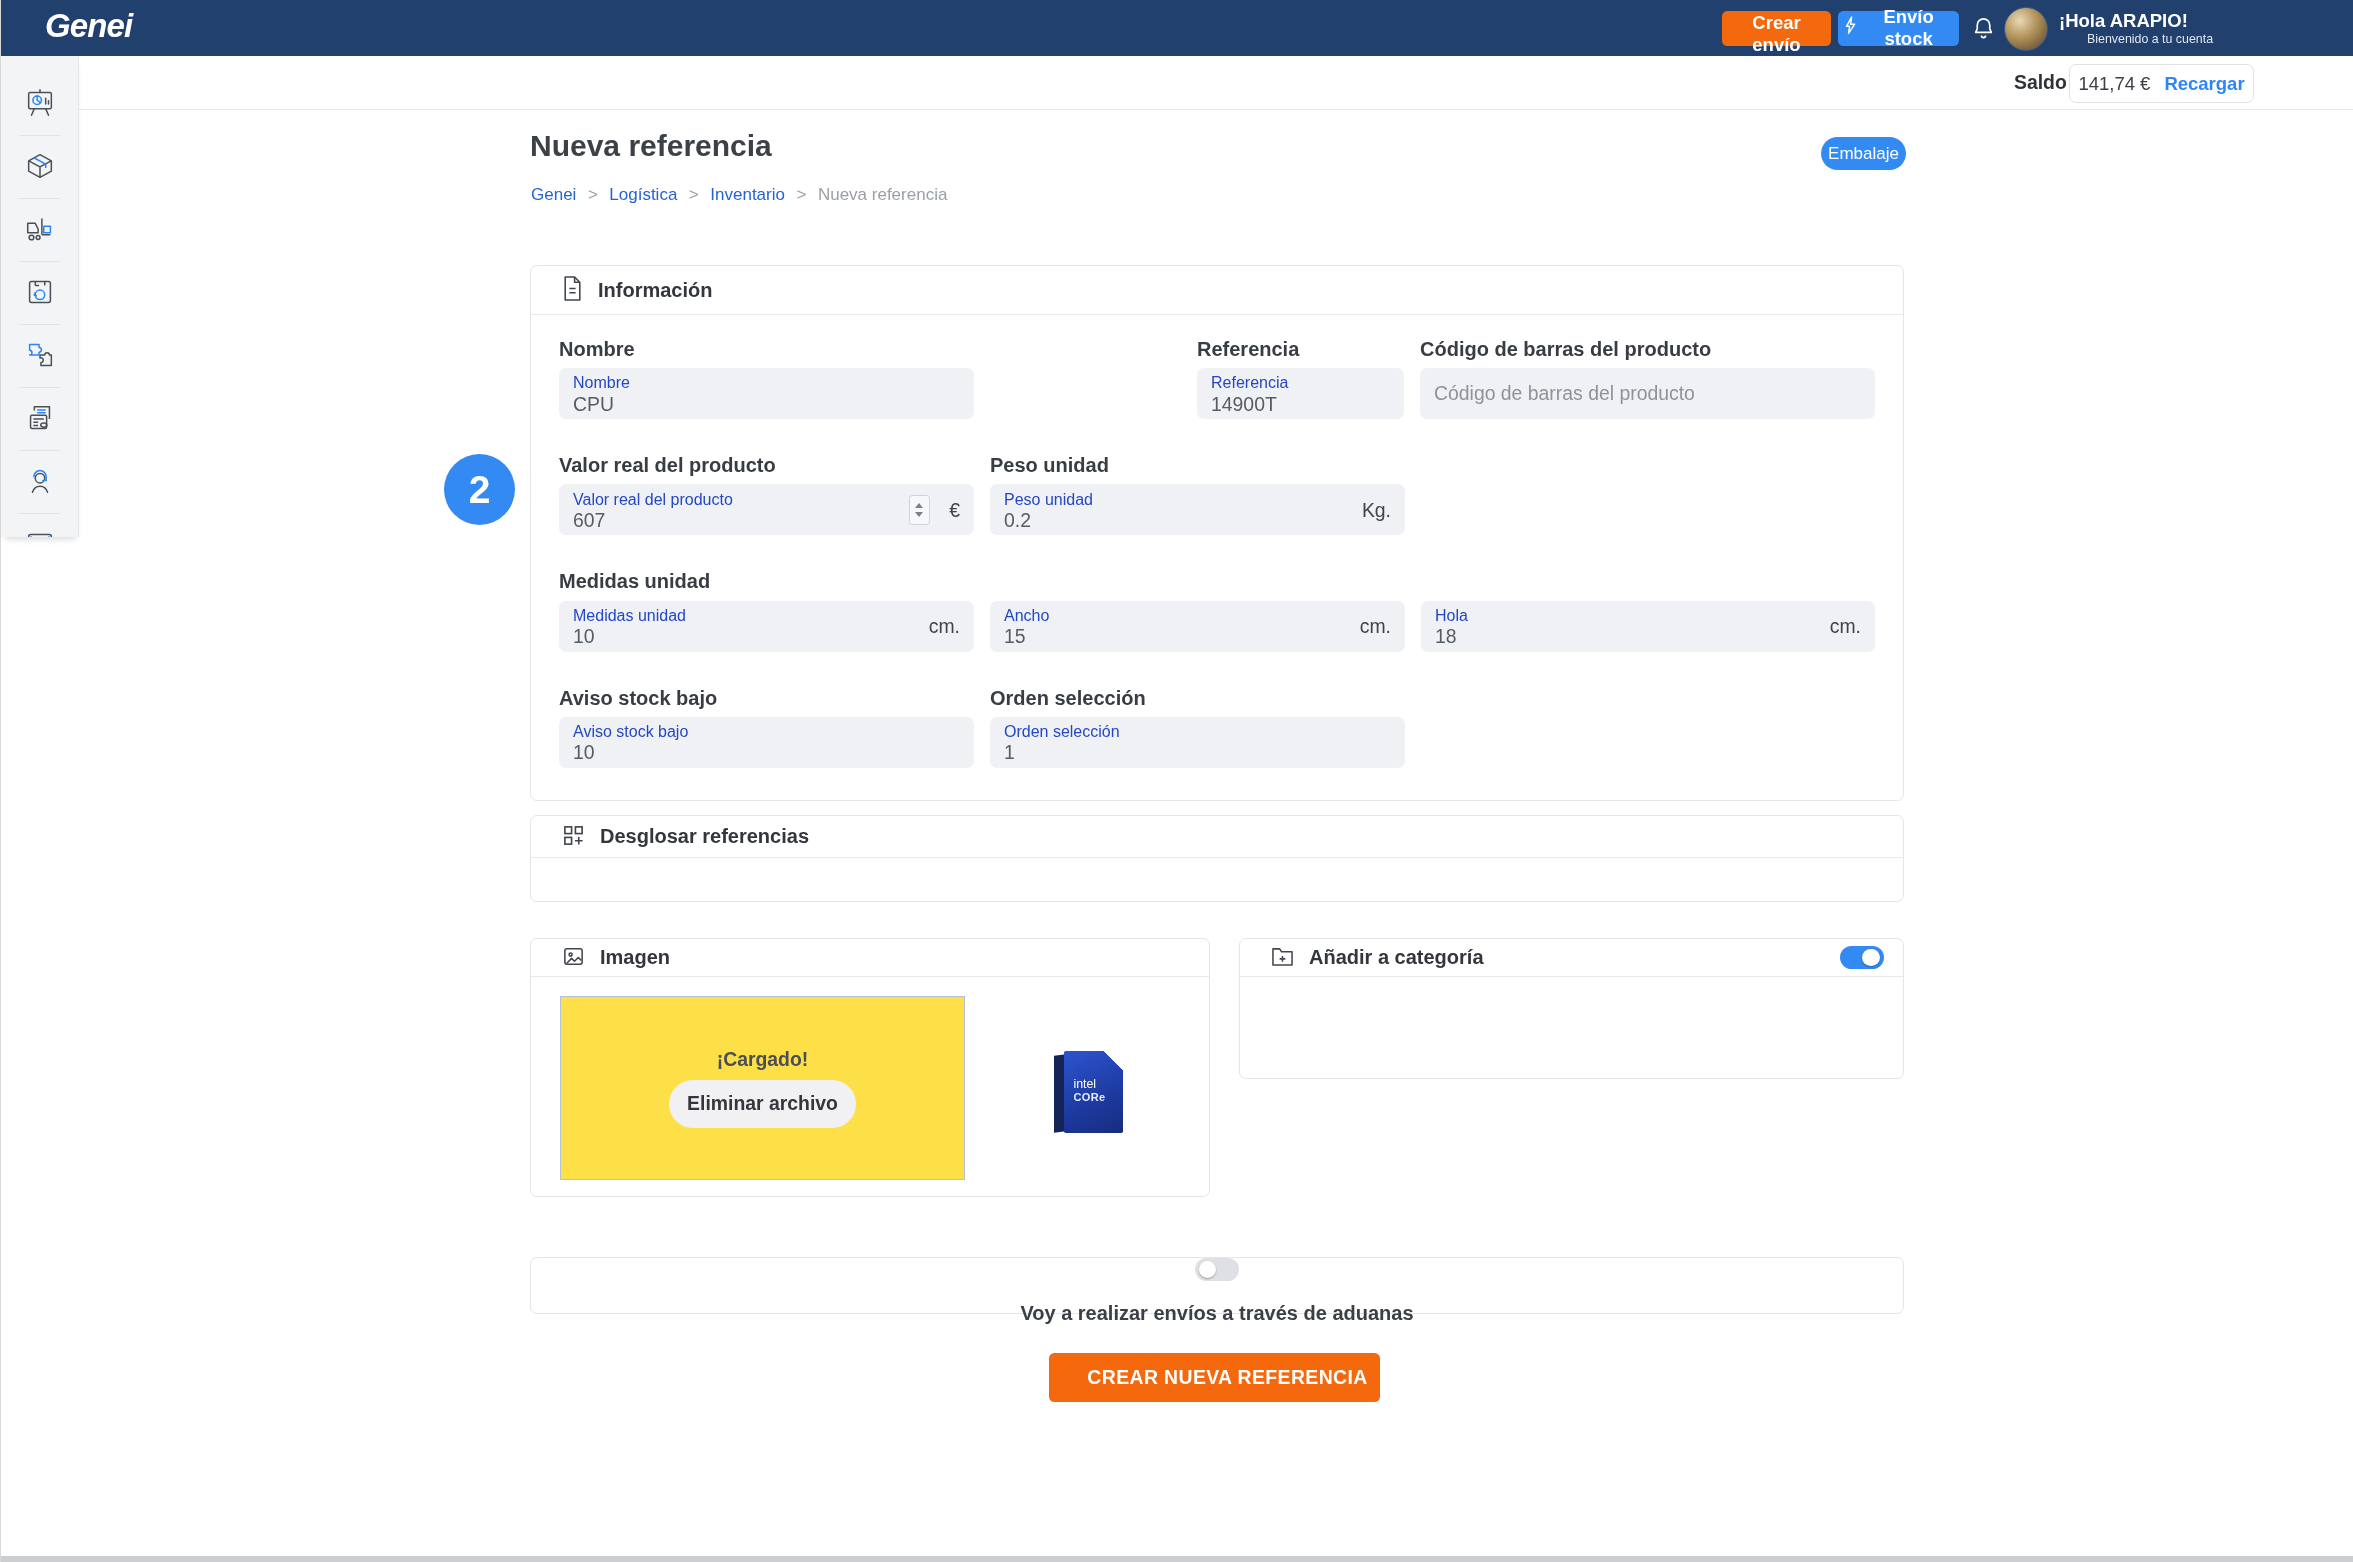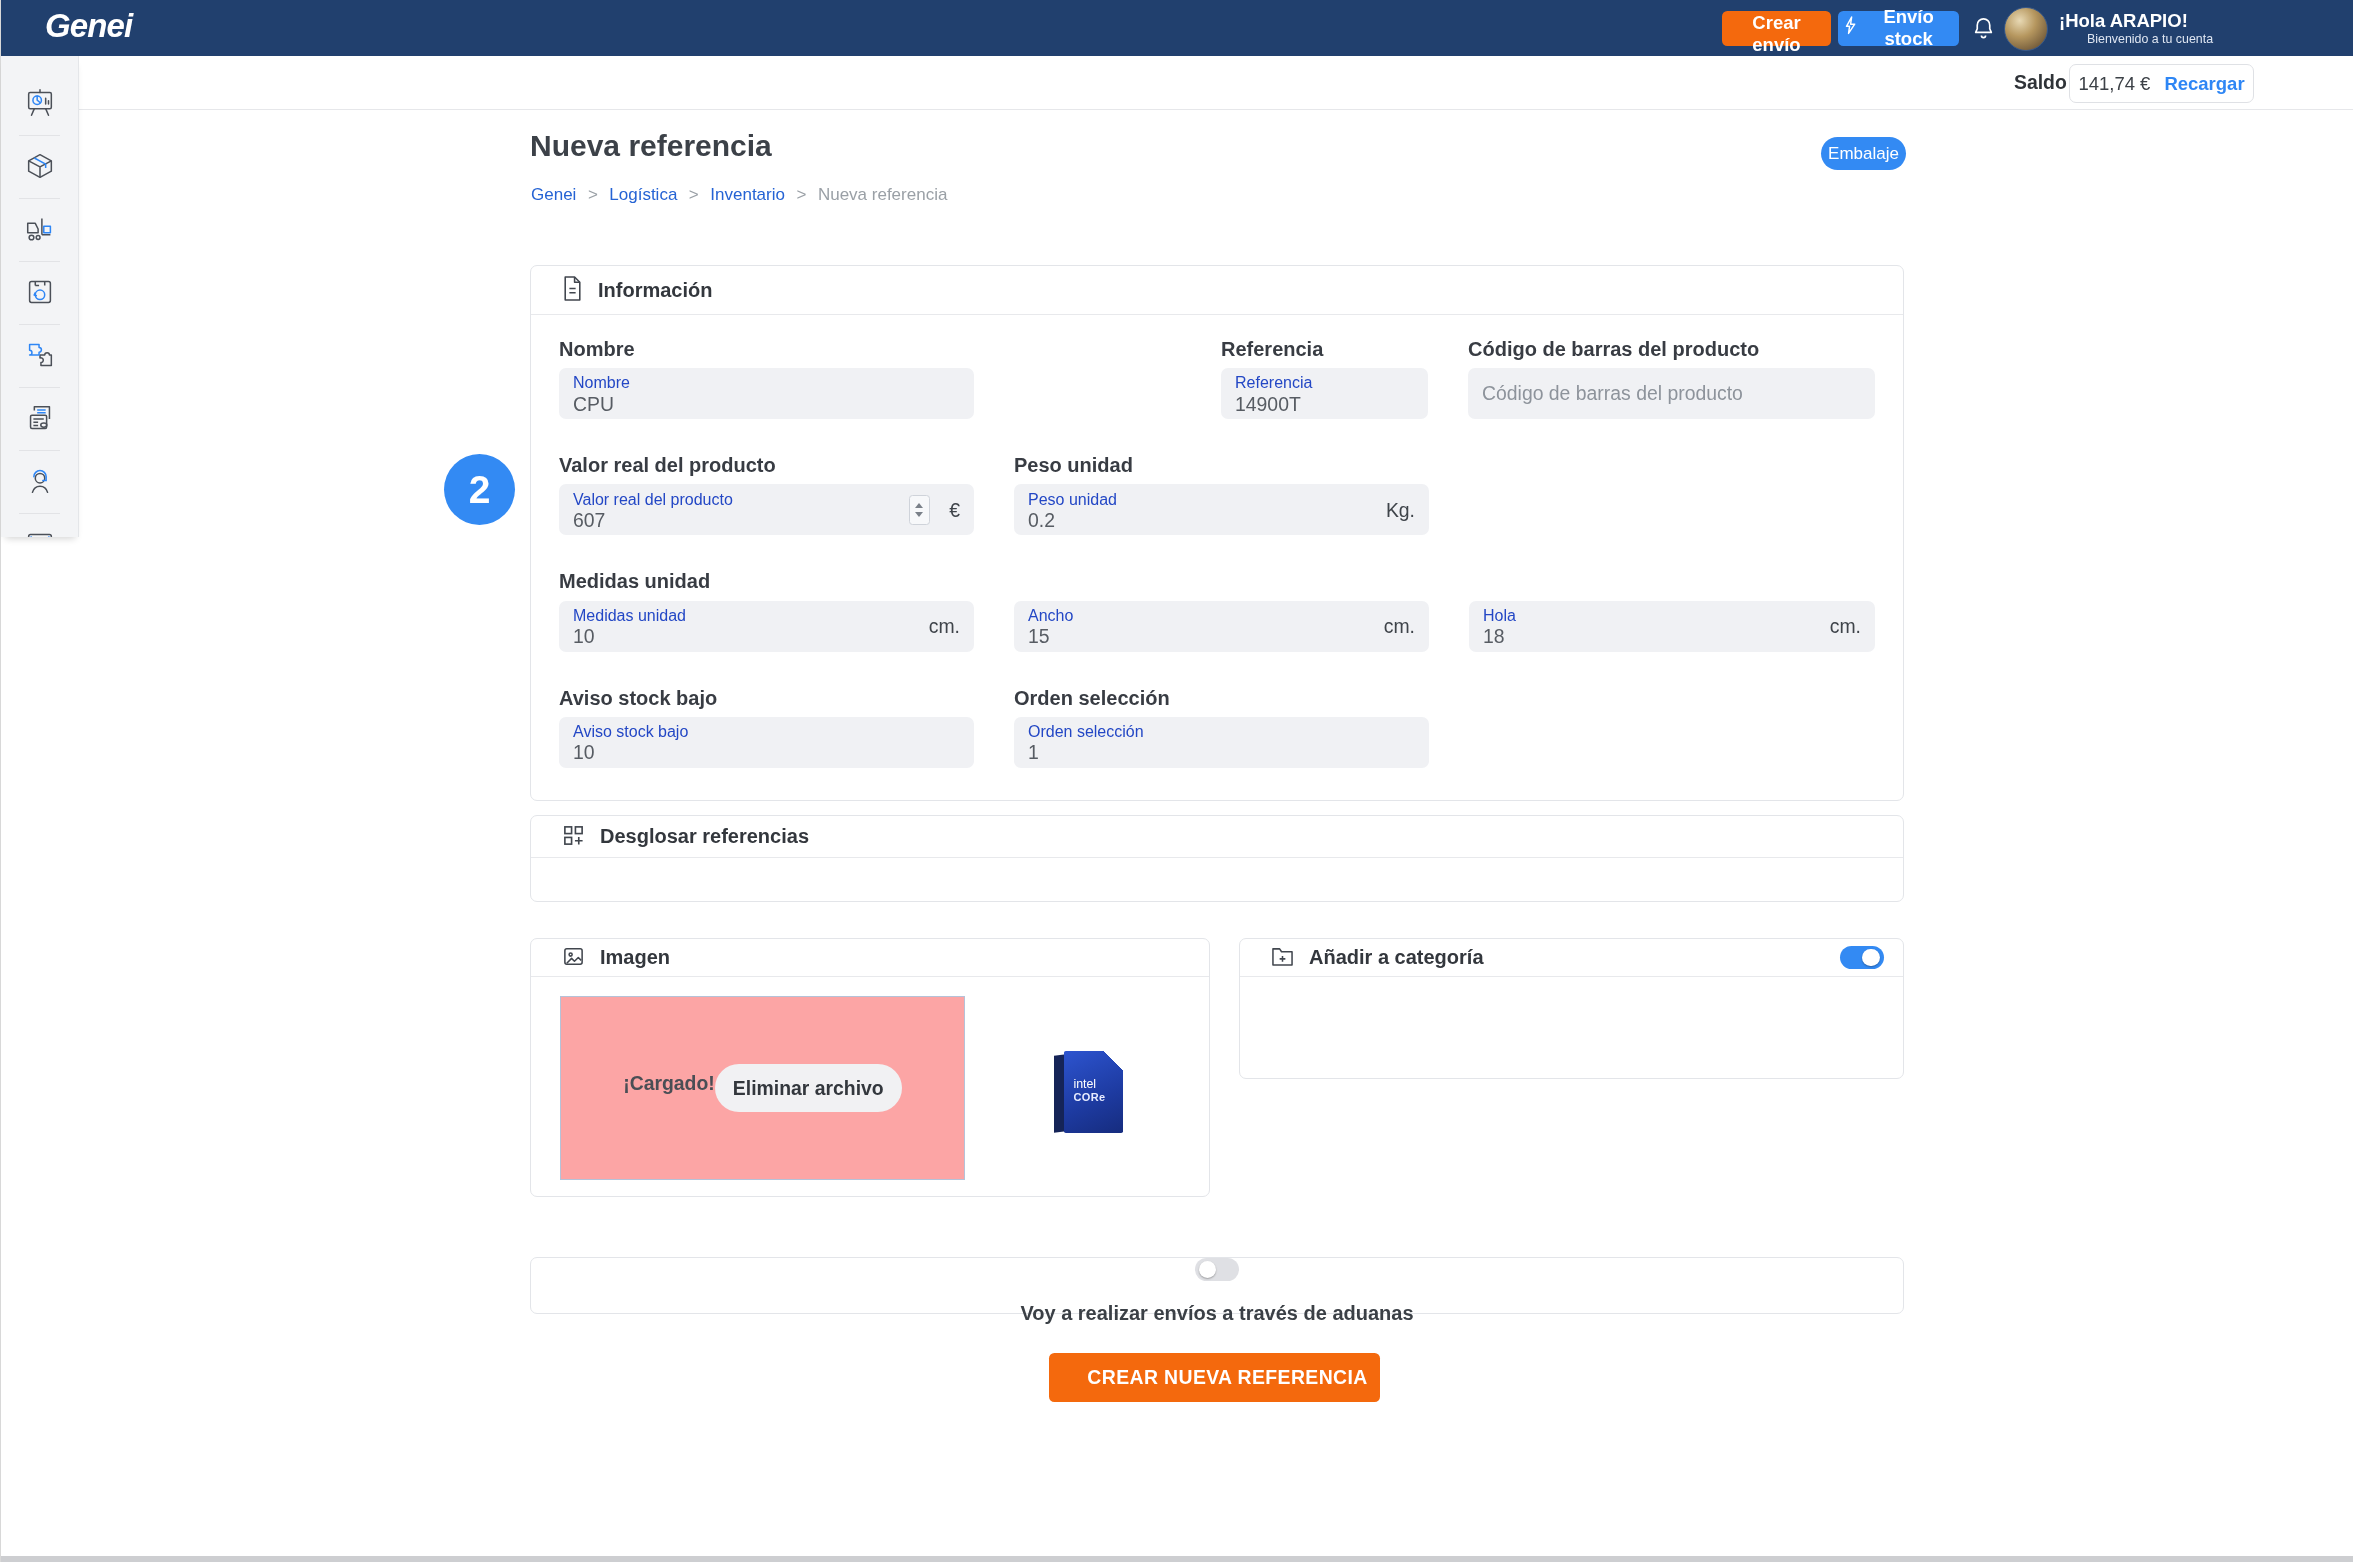--- a/index.html
+++ b/index.html
@@ -44,21 +44,21 @@
     color:#fff;font-size:17px;font-family:inherit;cursor:pointer;}
 
   
   .card{position:absolute;background:#fff;border:0.9px solid #e3e5e9;border-radius:7px;box-sizing:border-box;}
   .card-head{display:flex;align-items:center;gap:15px;padding:0 31px;border-bottom:0.9px solid #e8e9ec;}
   .card-head-title{font-size:20px;font-weight:bold;color:#33373d;}
 
   .card-info{left:529px;top:265px;width:1374px;}
   .card-info .card-head{height:48px;}
   .card-body{padding:23px 28px 32px;}
-  .frow{display:flex;gap:40px;margin-top:35px;}
+  .frow{display:flex;gap:16px;margin-top:35px;}
   .frow.first{margin-top:0;}
   .fb{flex:none;}
   .w470{width:415px;}
   .grow{flex:1;}
   .ml235{margin-left:207px;}
   .ftitle{font-size:20px;font-weight:bold;color:#383c43;margin-bottom:6.2px;height:24px;}
   .ibox{position:relative;background:#f0f1f4;border-radius:7px;height:51px;padding:6.2px 14px 0;box-sizing:border-box;cursor:text;}
   .ilabel{font-size:16px;color:#2347c5;line-height:18.5px;}
   .ivalue{font-size:19.4px;color:#575c63;line-height:23px;}
   .ibox.placeholder-only{display:flex;align-items:center;padding-top:0;}
@@ -67,22 +67,22 @@
   .ispinner{position:absolute;right:44px;top:50%;transform:translateY(-50%);width:19.4px;height:28px;border:0.9px solid #cfd3da;
     border-radius:3.5px;background:#f7f8fa;display:flex;flex-direction:column;align-items:center;justify-content:center;gap:3.5px;cursor:pointer;}
   .tri-up{width:0;height:0;border-left:4.4px solid transparent;border-right:4.4px solid transparent;border-bottom:5.3px solid #7a8089;}
   .tri-down{width:0;height:0;border-left:4.4px solid transparent;border-right:4.4px solid transparent;border-top:5.3px solid #7a8089;}
 
   .card-desglosar{left:529px;top:815px;width:1374px;height:87px;}
   .card-desglosar .card-head{height:41px;}
 
   .card-imagen{left:529px;top:938px;width:680px;height:259px;}
   .card-imagen .card-head{height:37px;}
-  .upload-area{position:absolute;left:29px;top:57px;width:405px;height:184px;border:0.9px solid #b5c2d8;background:#fca5a5;
-    display:flex;align-items:center;justify-content:center;cursor:pointer;box-sizing:border-box;}
+  .upload-area{position:absolute;left:29px;top:57px;width:405px;height:184px;border:0.9px solid #b5c2d8;background:#fde047;
+    display:flex;flex-direction:column;align-items:center;justify-content:center;cursor:pointer;box-sizing:border-box;}
   .upload-status{font-size:19.4px;font-weight:bold;color:#4a4e55;margin-bottom:8.8px;}
   .btn-remove{width:187px;height:48px;border:none;border-radius:24px;background:#f1f1f3;color:#33373d;
     font-size:19.4px;font-weight:bold;font-family:inherit;cursor:pointer;}
   .intel{position:absolute;left:523px;top:112px;width:71px;height:85px;}
   .intel-side{position:absolute;left:0;top:4.4px;width:11.5px;height:77px;background:#152457;transform:skewY(-7deg);}
   .intel-front{position:absolute;left:9.7px;top:0;width:59px;height:82px;background:linear-gradient(155deg,#2d54cf 0%,#1d3aa0 60%,#162c7e 100%);
     border-radius:1.8px;padding:26.5px 0 0 9.7px;box-sizing:border-box;}
   .intel-corner{position:absolute;right:0;top:0;width:19.4px;height:19.4px;background:linear-gradient(225deg,#fff 50%,rgba(255,255,255,0) 50%);}
   .intel-brand{color:#fff;font-size:12.4px;line-height:13.2px;}
   .intel-line{color:#e8ecff;font-size:11px;font-weight:bold;letter-spacing:0.4px;line-height:13.2px;}

